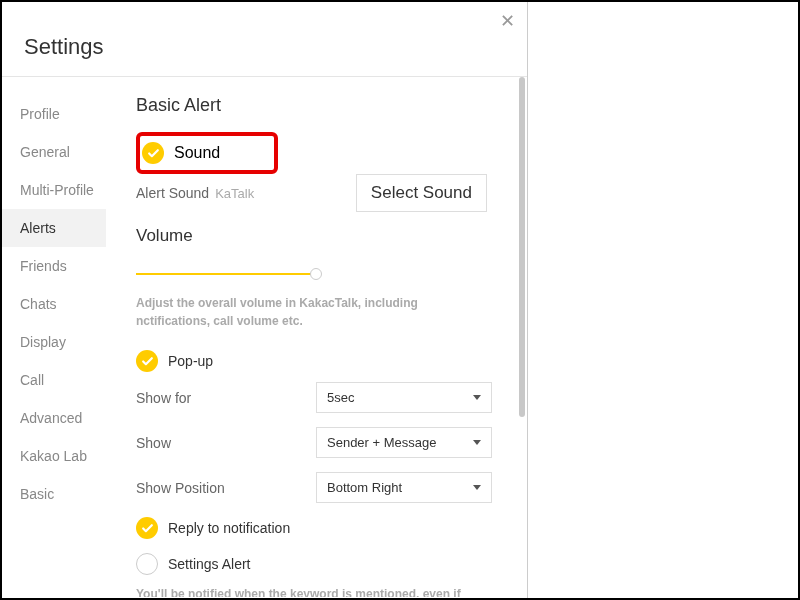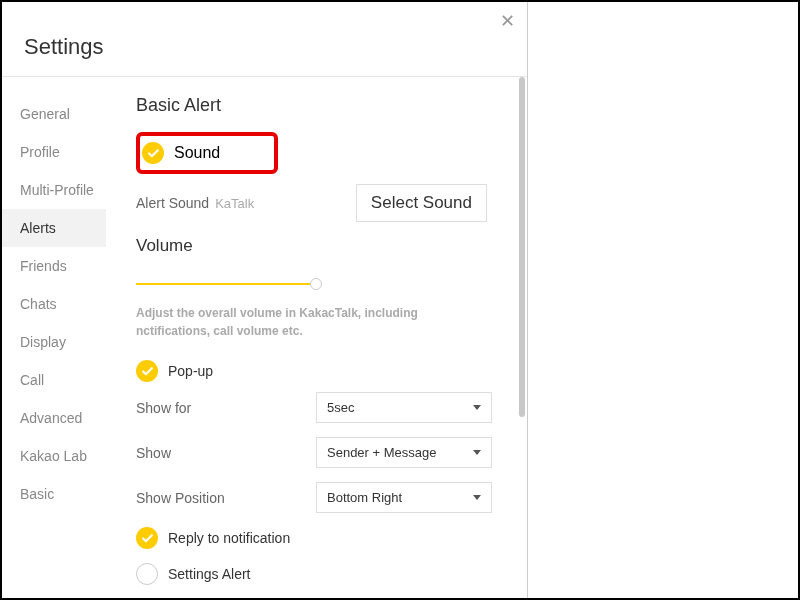--- a/index.html
+++ b/index.html
@@ -10,21 +10,21 @@
   .settings-title { font-size: 22px; font-weight: 500; color: #333; padding: 32px 0 16px 22px; }
   .divider { border: none; border-top: 1px solid #e5e5e5; margin: 0; }
   .panel-body { display: flex; height: calc(100% - 76px); }
   .sidebar { width: 104px; padding-top: 18px; }
   .sidebar-item { padding: 11px 0 11px 18px; font-size: 14px; color: #888; cursor: pointer; }
   .sidebar-item.active { background: #f2f2f2; color: #333; font-weight: 500; }
   .content-wrap { flex: 1; position: relative; overflow: hidden; }
   .scrollbar { position: absolute; right: 2px; top: 0; width: 6px; height: 340px; background: #c8c8c8; border-radius: 3px; }
   .content { padding: 18px 26px 0 30px; height: 100%; overflow: hidden; }
   .section-title { font-size: 18px; font-weight: 500; color: #333; margin-bottom: 16px; }
-  .highlight-box { border: 4px solid #e60000; border-radius: 6px; padding: 6px 54px 6px 2px; display: inline-flex; align-items: center; margin-bottom: 10px; }
+  .highlight-box { border: 4px solid #e60000; border-radius: 6px; padding: 6px 54px 6px 2px; display: inline-flex; align-items: center; }
   .check-circle { width: 22px; height: 22px; border-radius: 50%; background: #ffcc00; display: inline-flex; align-items: center; justify-content: center; margin-right: 10px; flex-shrink: 0; }
   .check-circle svg { width: 13px; height: 13px; }
   .check-circle.empty { background: #fff; border: 1px solid #ccc; }
   .row { display: flex; align-items: center; margin-bottom: 14px; }
   .label-text { font-size: 14px; color: #666; }
   .sub-label { font-size: 13px; color: #aaa; margin-left: 6px; }
   .select-sound-btn { margin-left: auto; border: 1px solid #ddd; padding: 8px 14px; font-size: 17px; color: #333; background: #fff; cursor: pointer; margin-right: 14px; }
   .volume-title { font-size: 17px; color: #333; margin: 12px 0 20px 0; }
   .slider-wrap { position: relative; width: 180px; height: 16px; margin-bottom: 12px; }
   .slider-track { position: absolute; top: 7px; height: 2px; background: #eee; width: 100%; }
@@ -41,22 +41,22 @@
 </head>
 <body>
 
 <div class="frame">
   <div class="settings-panel">
     <div class="close-btn">✕</div>
     <div class="settings-title">Settings</div>
     <hr class="divider">
     <div class="panel-body">
       <div class="sidebar" id="sidebar">
+          <div class="sidebar-item">Profile</div>
           <div class="sidebar-item">General</div>
-          <div class="sidebar-item">Profile</div>
           <div class="sidebar-item">Multi-Profile</div>
           <div class="sidebar-item active">Alerts</div>
           <div class="sidebar-item">Friends</div>
           <div class="sidebar-item">Chats</div>
           <div class="sidebar-item">Display</div>
           <div class="sidebar-item">Call</div>
           <div class="sidebar-item">Advanced</div>
           <div class="sidebar-item">Kakao Lab</div>
           <div class="sidebar-item">Basic</div>
         </div>

